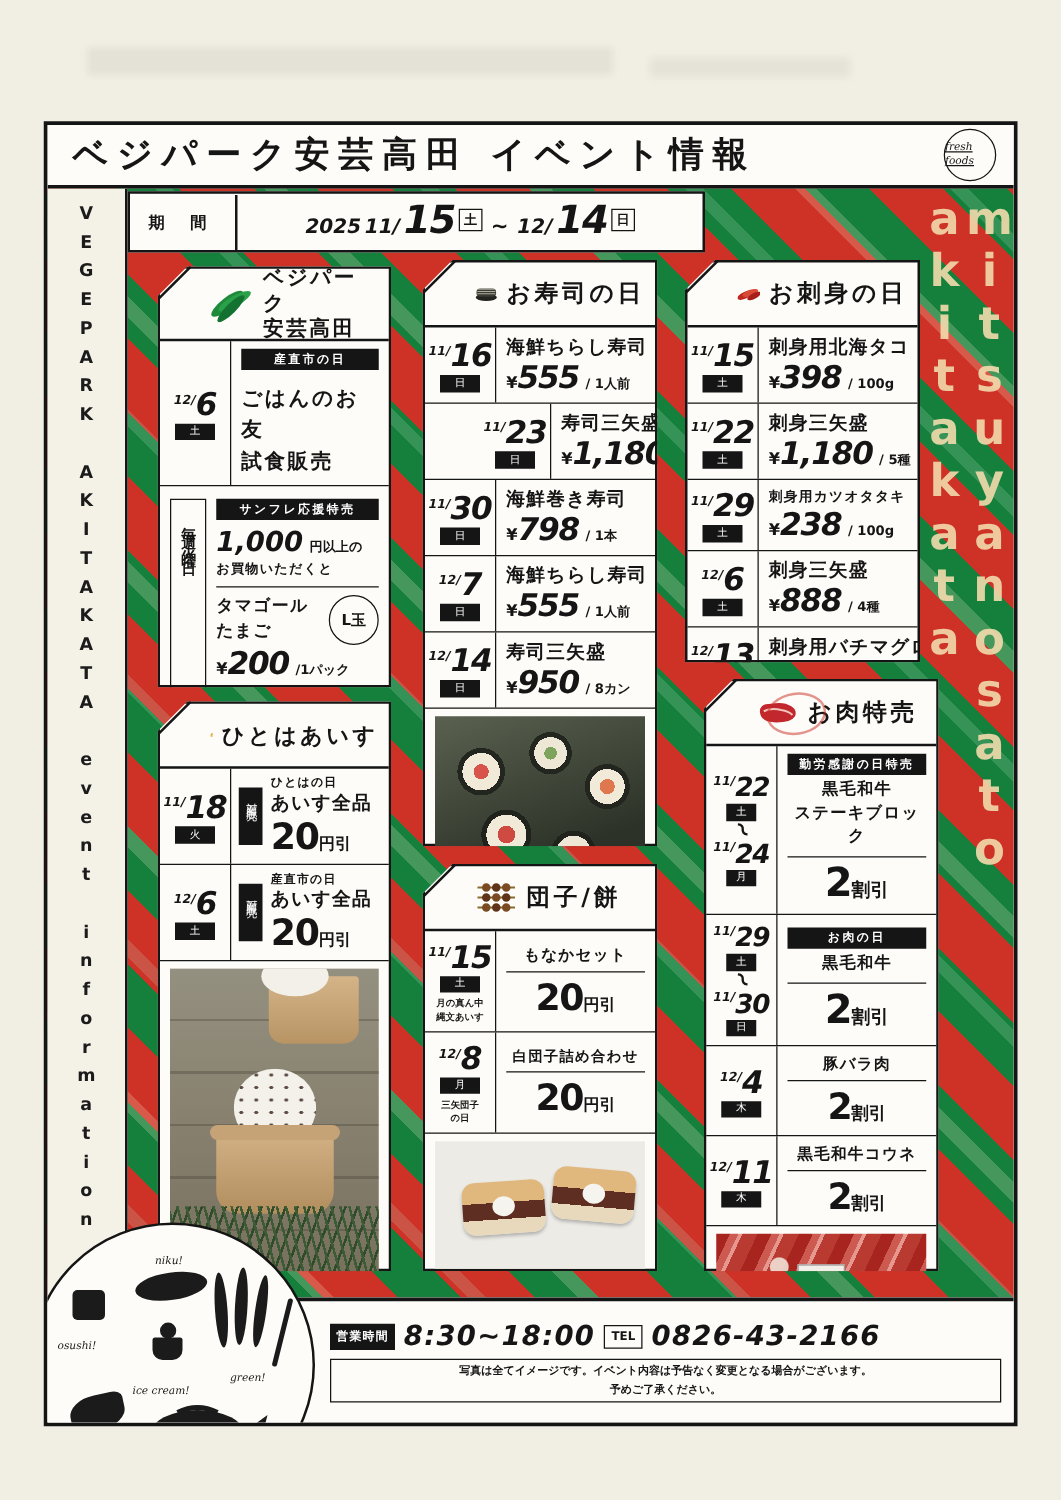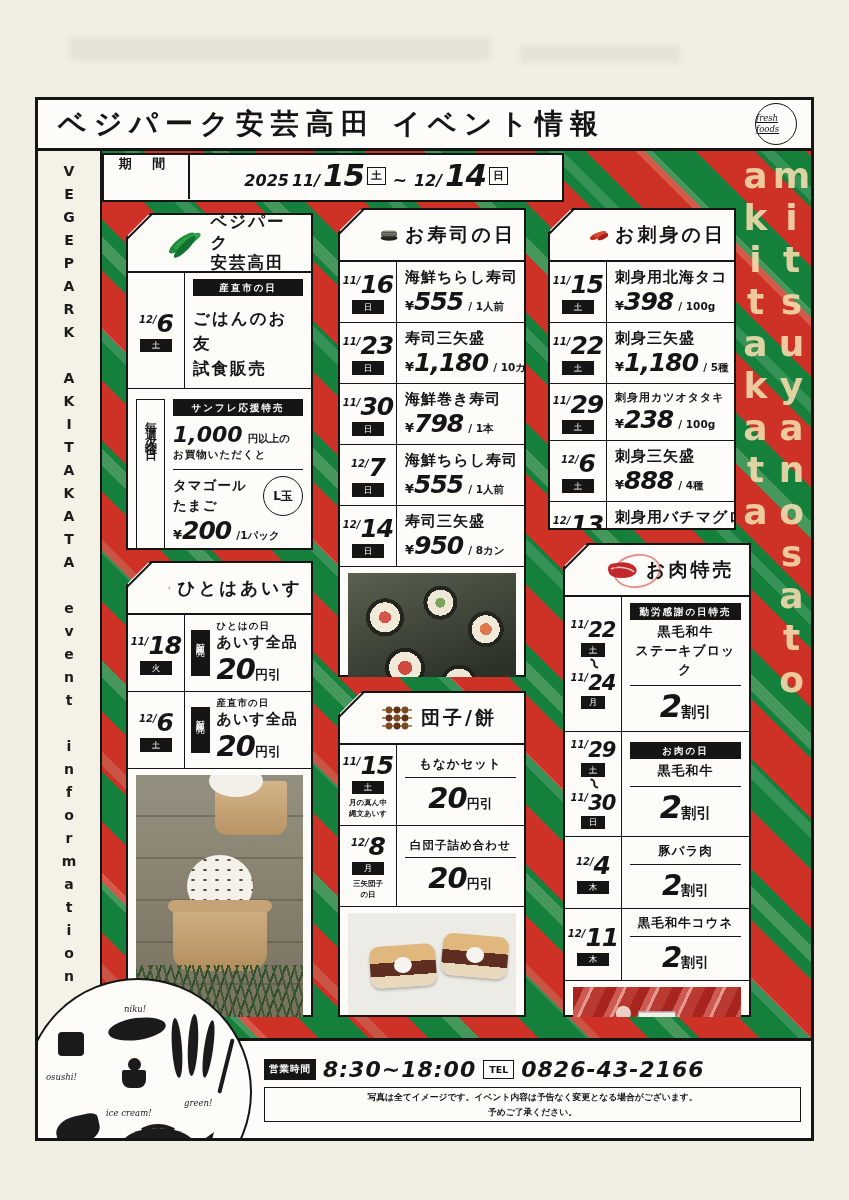--- a/index.html
+++ b/index.html
@@ -27,21 +27,21 @@
   .v-left{position:absolute;left:0;top:0;width:62px;height:100%;background:#f4f1e7;
           border-right:2.5px solid #151515;display:flex;justify-content:center;z-index:2;}
   .v-left span{writing-mode:vertical-rl;text-orientation:upright;font-size:14px;font-weight:bold;
           letter-spacing:7px;padding-top:12px;color:#1b1b1b;}
   .v-right{position:absolute;right:2px;top:4px;height:885px;z-index:1;
            writing-mode:vertical-rl;text-orientation:upright;font-size:36px;font-weight:bold;
            color:rgba(243,218,172,.9);letter-spacing:1px;line-height:1;}
 
   
   .period{position:absolute;left:64px;top:2px;width:458px;height:45px;background:#fdfcf8;
-          border:2.5px solid #151515;display:flex;align-items:flex-start;z-index:3;}
+          border:2.5px solid #151515;display:flex;align-items:center;z-index:3;}
   .p-label{width:84px;flex:none;text-align:center;font-size:13px;font-weight:bold;letter-spacing:8px;}
   .p-body{flex:1;display:flex;align-items:baseline;justify-content:center;gap:3px;
           font-weight:bold;font-style:italic;border-left:2px solid #151515;padding:2px 0 6px;}
   .p-sm{font-size:16px;} .p-day{font-size:31px;letter-spacing:-1px;}
   .p-dow{font-style:normal;font-size:10.5px;border:1.8px solid #151515;padding:1px 3px;
          font-weight:bold;position:relative;top:-7px;}
   .p-tilde{font-size:17px;margin:0 4px;}
 
   
   .card{position:absolute;background:#fdfcf8;border:2.2px solid #151515;z-index:2;
@@ -98,21 +98,21 @@
   .limited .ln{font-size:14px;font-style:italic;}
 
   
   .icebody{flex:1;border-left:1.8px solid #151515;padding:5px 6px;display:flex;
            align-items:center;gap:7px;min-width:0;}
   .vbadge{background:#151515;color:#fff;writing-mode:vertical-rl;text-orientation:upright;
           font-size:9px;letter-spacing:2px;height:36px;padding:5px 3px;flex:none;line-height:1.4;}
   .icetx{min-width:0;}
   .note{font-size:9.5px;font-weight:bold;letter-spacing:1px;}
   .iname2{font-size:15px;font-weight:bold;letter-spacing:1px;white-space:nowrap;}
-  .dnum{font-size:29px;font-weight:bold;font-style:italic;letter-spacing:-1px;}
+  .dnum{font-size:29px;font-weight:bold;letter-spacing:-1px;}
   .dunit{font-size:13px;font-weight:bold;}
 
   
   .dname{font-size:12.5px;font-weight:bold;text-align:center;letter-spacing:1px;
          border-bottom:1.8px solid #151515;padding-bottom:4px;margin-bottom:3px;white-space:nowrap;}
   .disc-c{text-align:center;}
   .mname{font-size:13px;font-weight:bold;text-align:center;letter-spacing:1px;line-height:1.45;
          padding:3px 0;}
   .msep{border-top:1.8px solid #151515;margin:2px 0 1px;}
   .tilde{font-size:13px;font-weight:bold;transform:rotate(55deg);margin:-2px 0;}
@@ -272,21 +272,21 @@
       <div class="row" style="min-height:50px;">
         <div class="dcol">
             <div class="dline"><span class="dm">11/</span><span class="dd">16</span></div>
             <div class="dow">日</div>
           </div>
         <div class="rbody">
             <div class="iname">海鮮ちらし寿司</div>
             <div class="pline"><span class="yen">¥</span><span class="pnum">555</span> <span class="punit">/ 1人前</span></div>
           </div>
       </div>
-      <div class="row" style="min-height:50px;">
+      <div class="row" style="min-height:50px;padding-left:44px;">
         <div class="dcol">
             <div class="dline"><span class="dm">11/</span><span class="dd">23</span></div>
             <div class="dow">日</div>
           </div>
         <div class="rbody">
             <div class="iname">寿司三矢盛</div>
             <div class="pline"><span class="yen">¥</span><span class="pnum">1,180</span> <span class="punit">/ 10カン</span></div>
           </div>
       </div>
       <div class="row" style="min-height:50px;">

